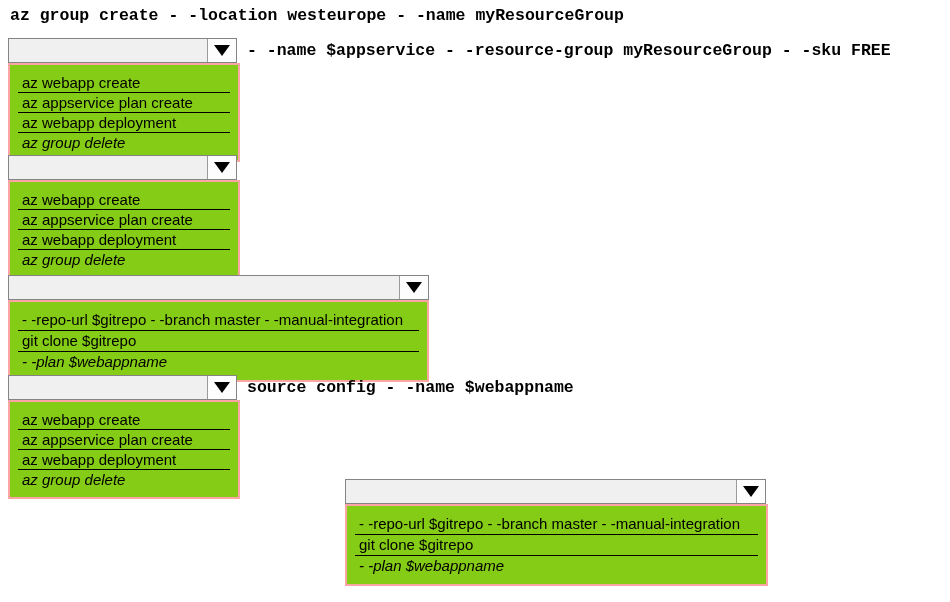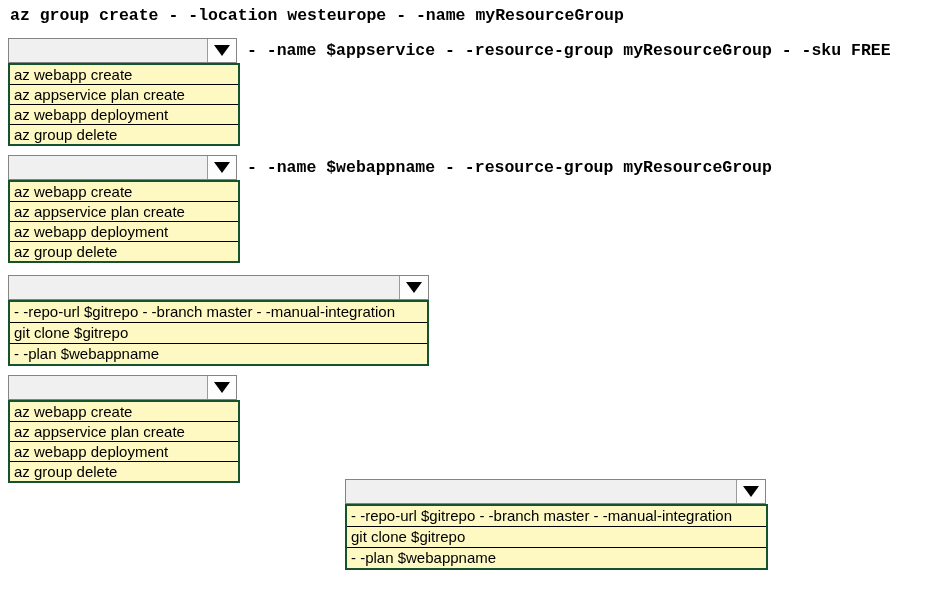--- a/index.html
+++ b/index.html
@@ -52,38 +52,38 @@
   .tri {
     width: 0;
     height: 0;
     border-left: 8px solid transparent;
     border-right: 8px solid transparent;
     border-top: 11px solid #000000;
   }
   .list {
     position: absolute;
     margin: 0;
-    padding: 0;
+    padding: 8px;
     list-style: none;
-    background: #fef9c3;
-    border: 2px solid #14532d;
+    background: #84cc16;
+    border: 2px solid #fca5a5;
     box-sizing: border-box;
   }
   .list li {
     height: 19px;
     line-height: 19px;
     font-size: 15px;
     color: #000000;
     padding-left: 4px;
     border-bottom: 1px solid #000000;
     overflow: hidden;
     white-space: nowrap;
     cursor: default;
   }
-  .list li:last-child { border-bottom: none; }
+  .list li:last-child { border-bottom: none; font-style: italic; }
 
   
   .cmd-line1   { left: 10px;  top: 6px;   }
 
   .g1-combo    { left: 8px;   top: 38px;  width: 229px; }
   .g1-text     { left: 247px; top: 41px;  }
   .g1-list     { left: 8px;   top: 63px;  width: 232px; }
 
   .g2-combo    { left: 8px;   top: 155px; width: 229px; }
   .g2-text     { left: 247px; top: 158px; }
@@ -122,21 +122,20 @@
     <li>az webapp deployment</li>
     <li>az group delete</li>
   </ul>
 
   <div class="combo g2-combo">
     <div class="combo-text"></div>
     <div class="combo-btn">
       <span class="tri"></span>
     </div>
   </div>
-  <div class="mono g2-text">- -name $webappname - -resource-group myResourceGroup</div>
   <ul class="list g2-list">
     <li>az webapp create</li>
     <li>az appservice plan create</li>
     <li>az webapp deployment</li>
     <li>az group delete</li>
   </ul>
 
   <div class="combo g3-combo">
     <div class="combo-text"></div>
     <div class="combo-btn">
@@ -148,20 +147,21 @@
     <li>git clone $gitrepo</li>
     <li>- -plan $webappname</li>
   </ul>
 
   <div class="combo g4-combo">
     <div class="combo-text"></div>
     <div class="combo-btn">
       <span class="tri"></span>
     </div>
   </div>
+  <div class="mono g4-text">source config - -name $webappname</div>
   <ul class="list g4-list">
     <li>az webapp create</li>
     <li>az appservice plan create</li>
     <li>az webapp deployment</li>
     <li>az group delete</li>
   </ul>
 
   <div class="combo g5-combo">
     <div class="combo-text"></div>
     <div class="combo-btn">

